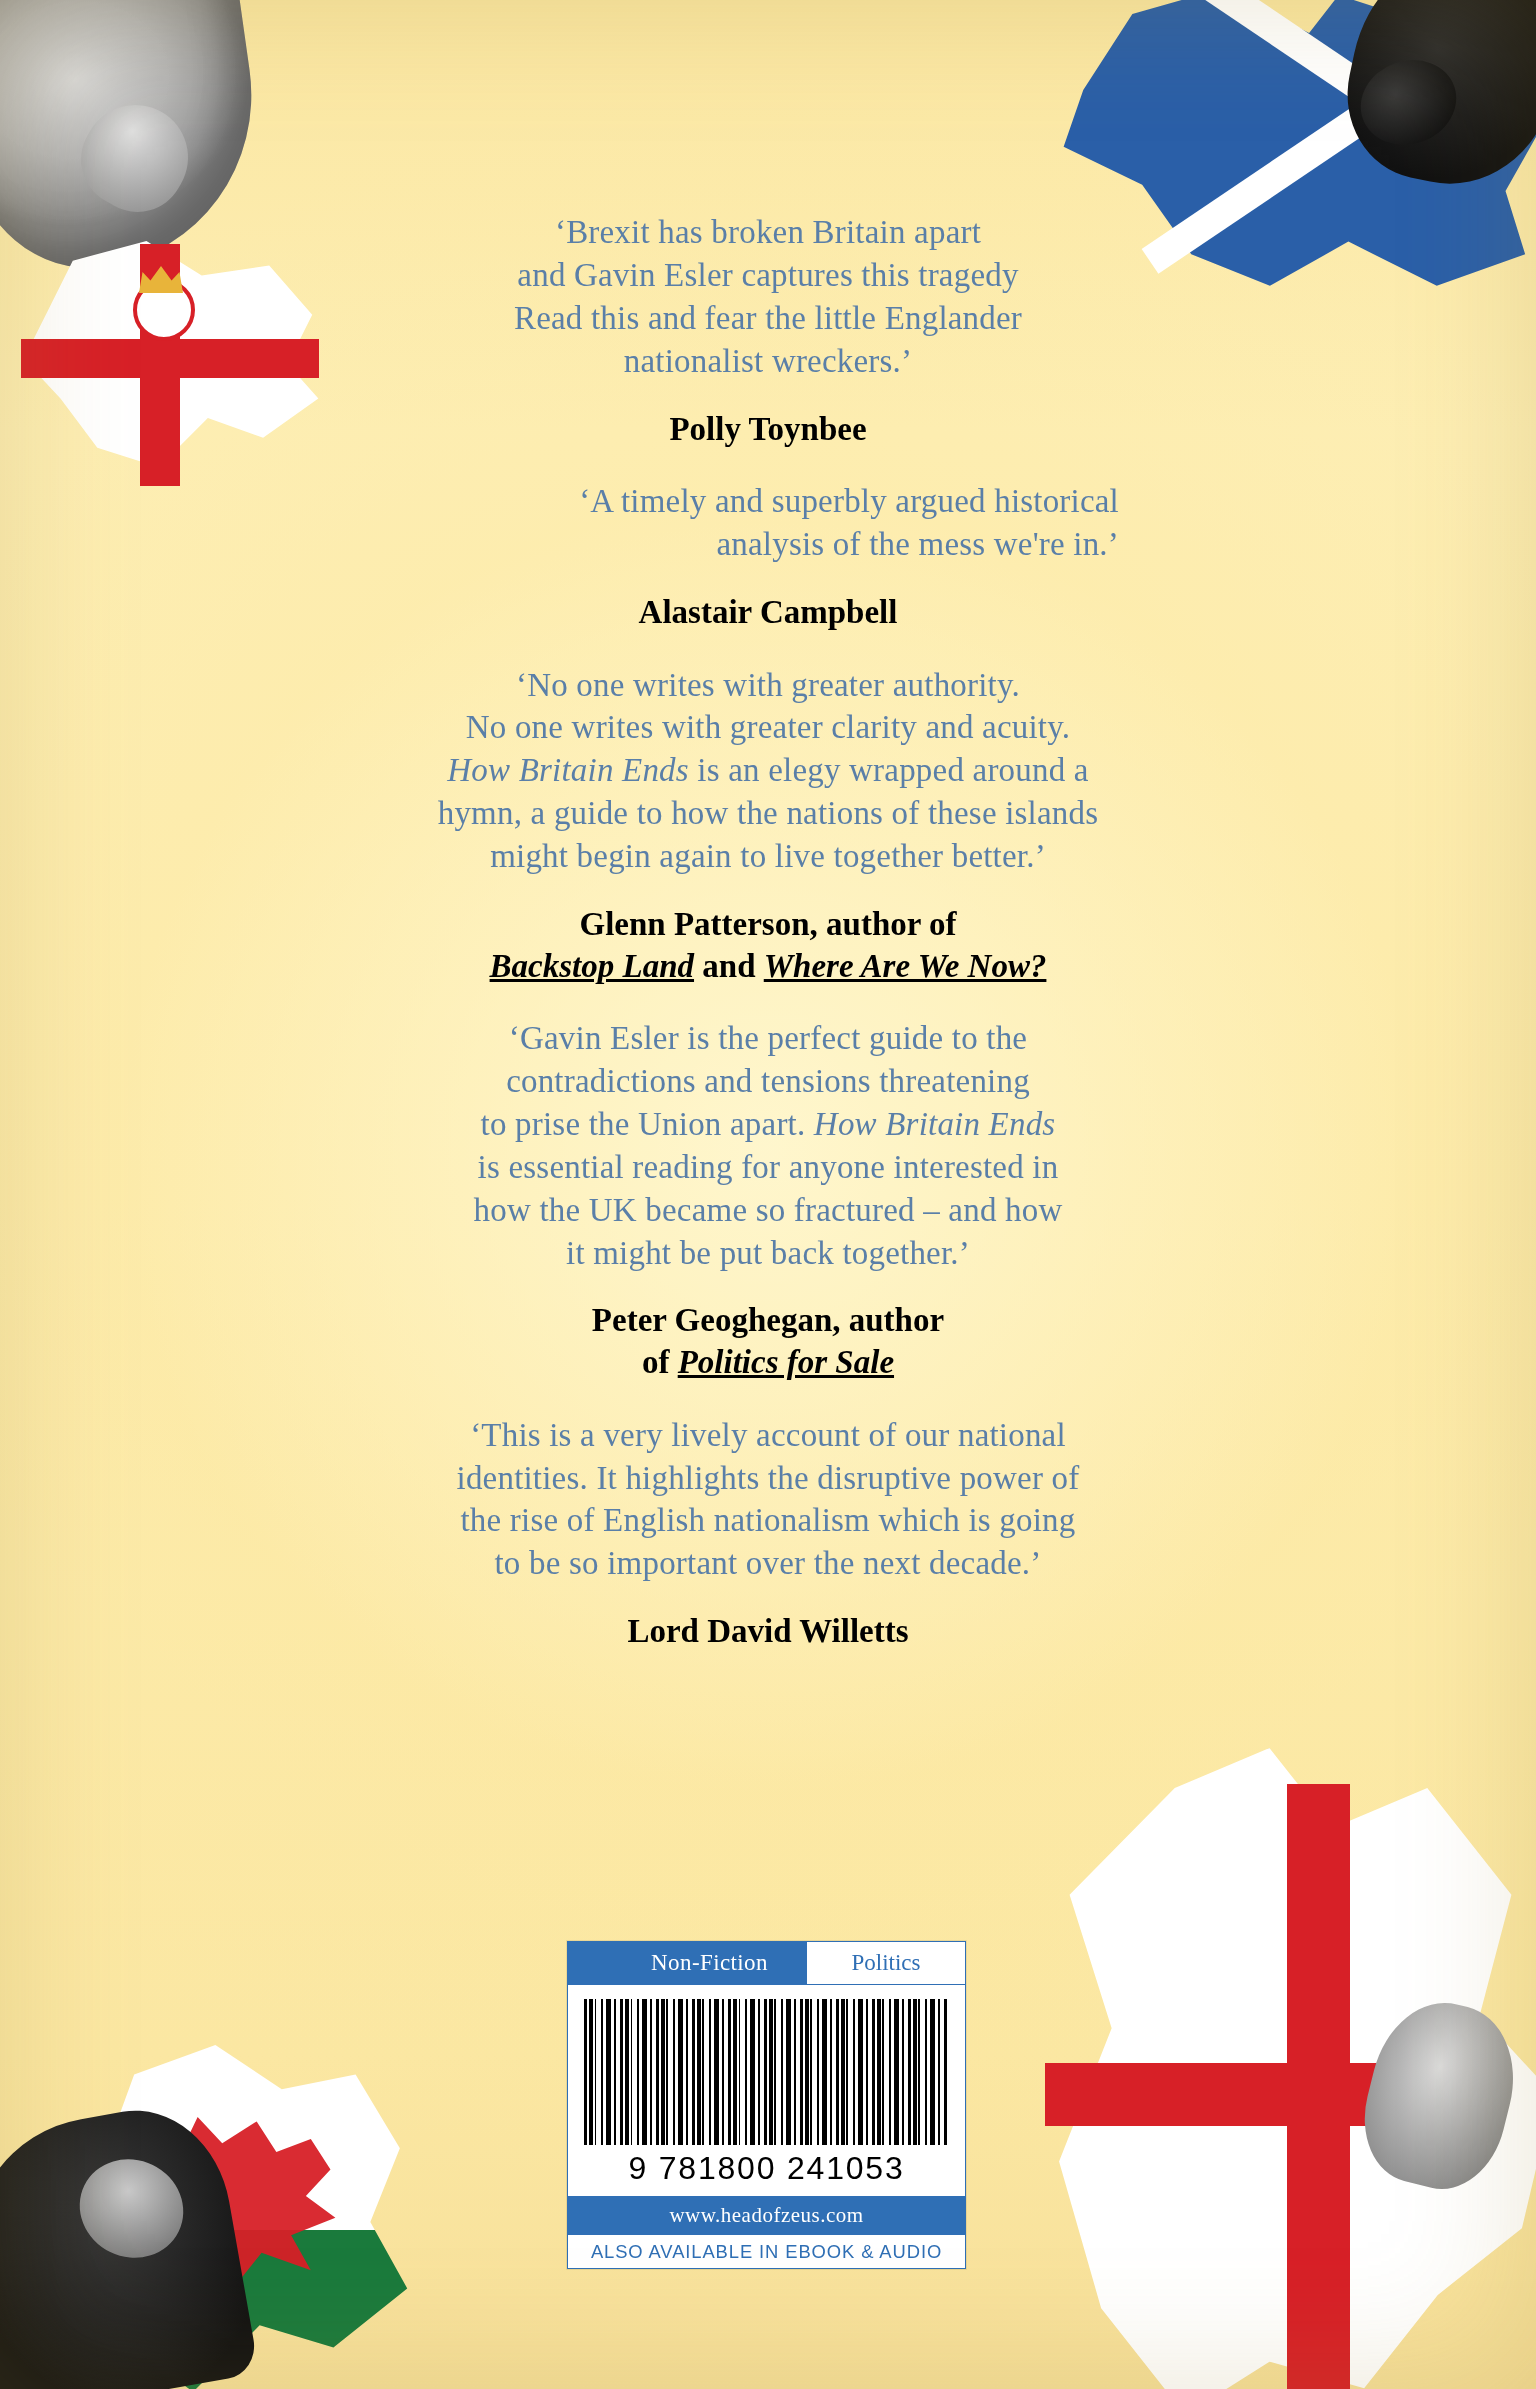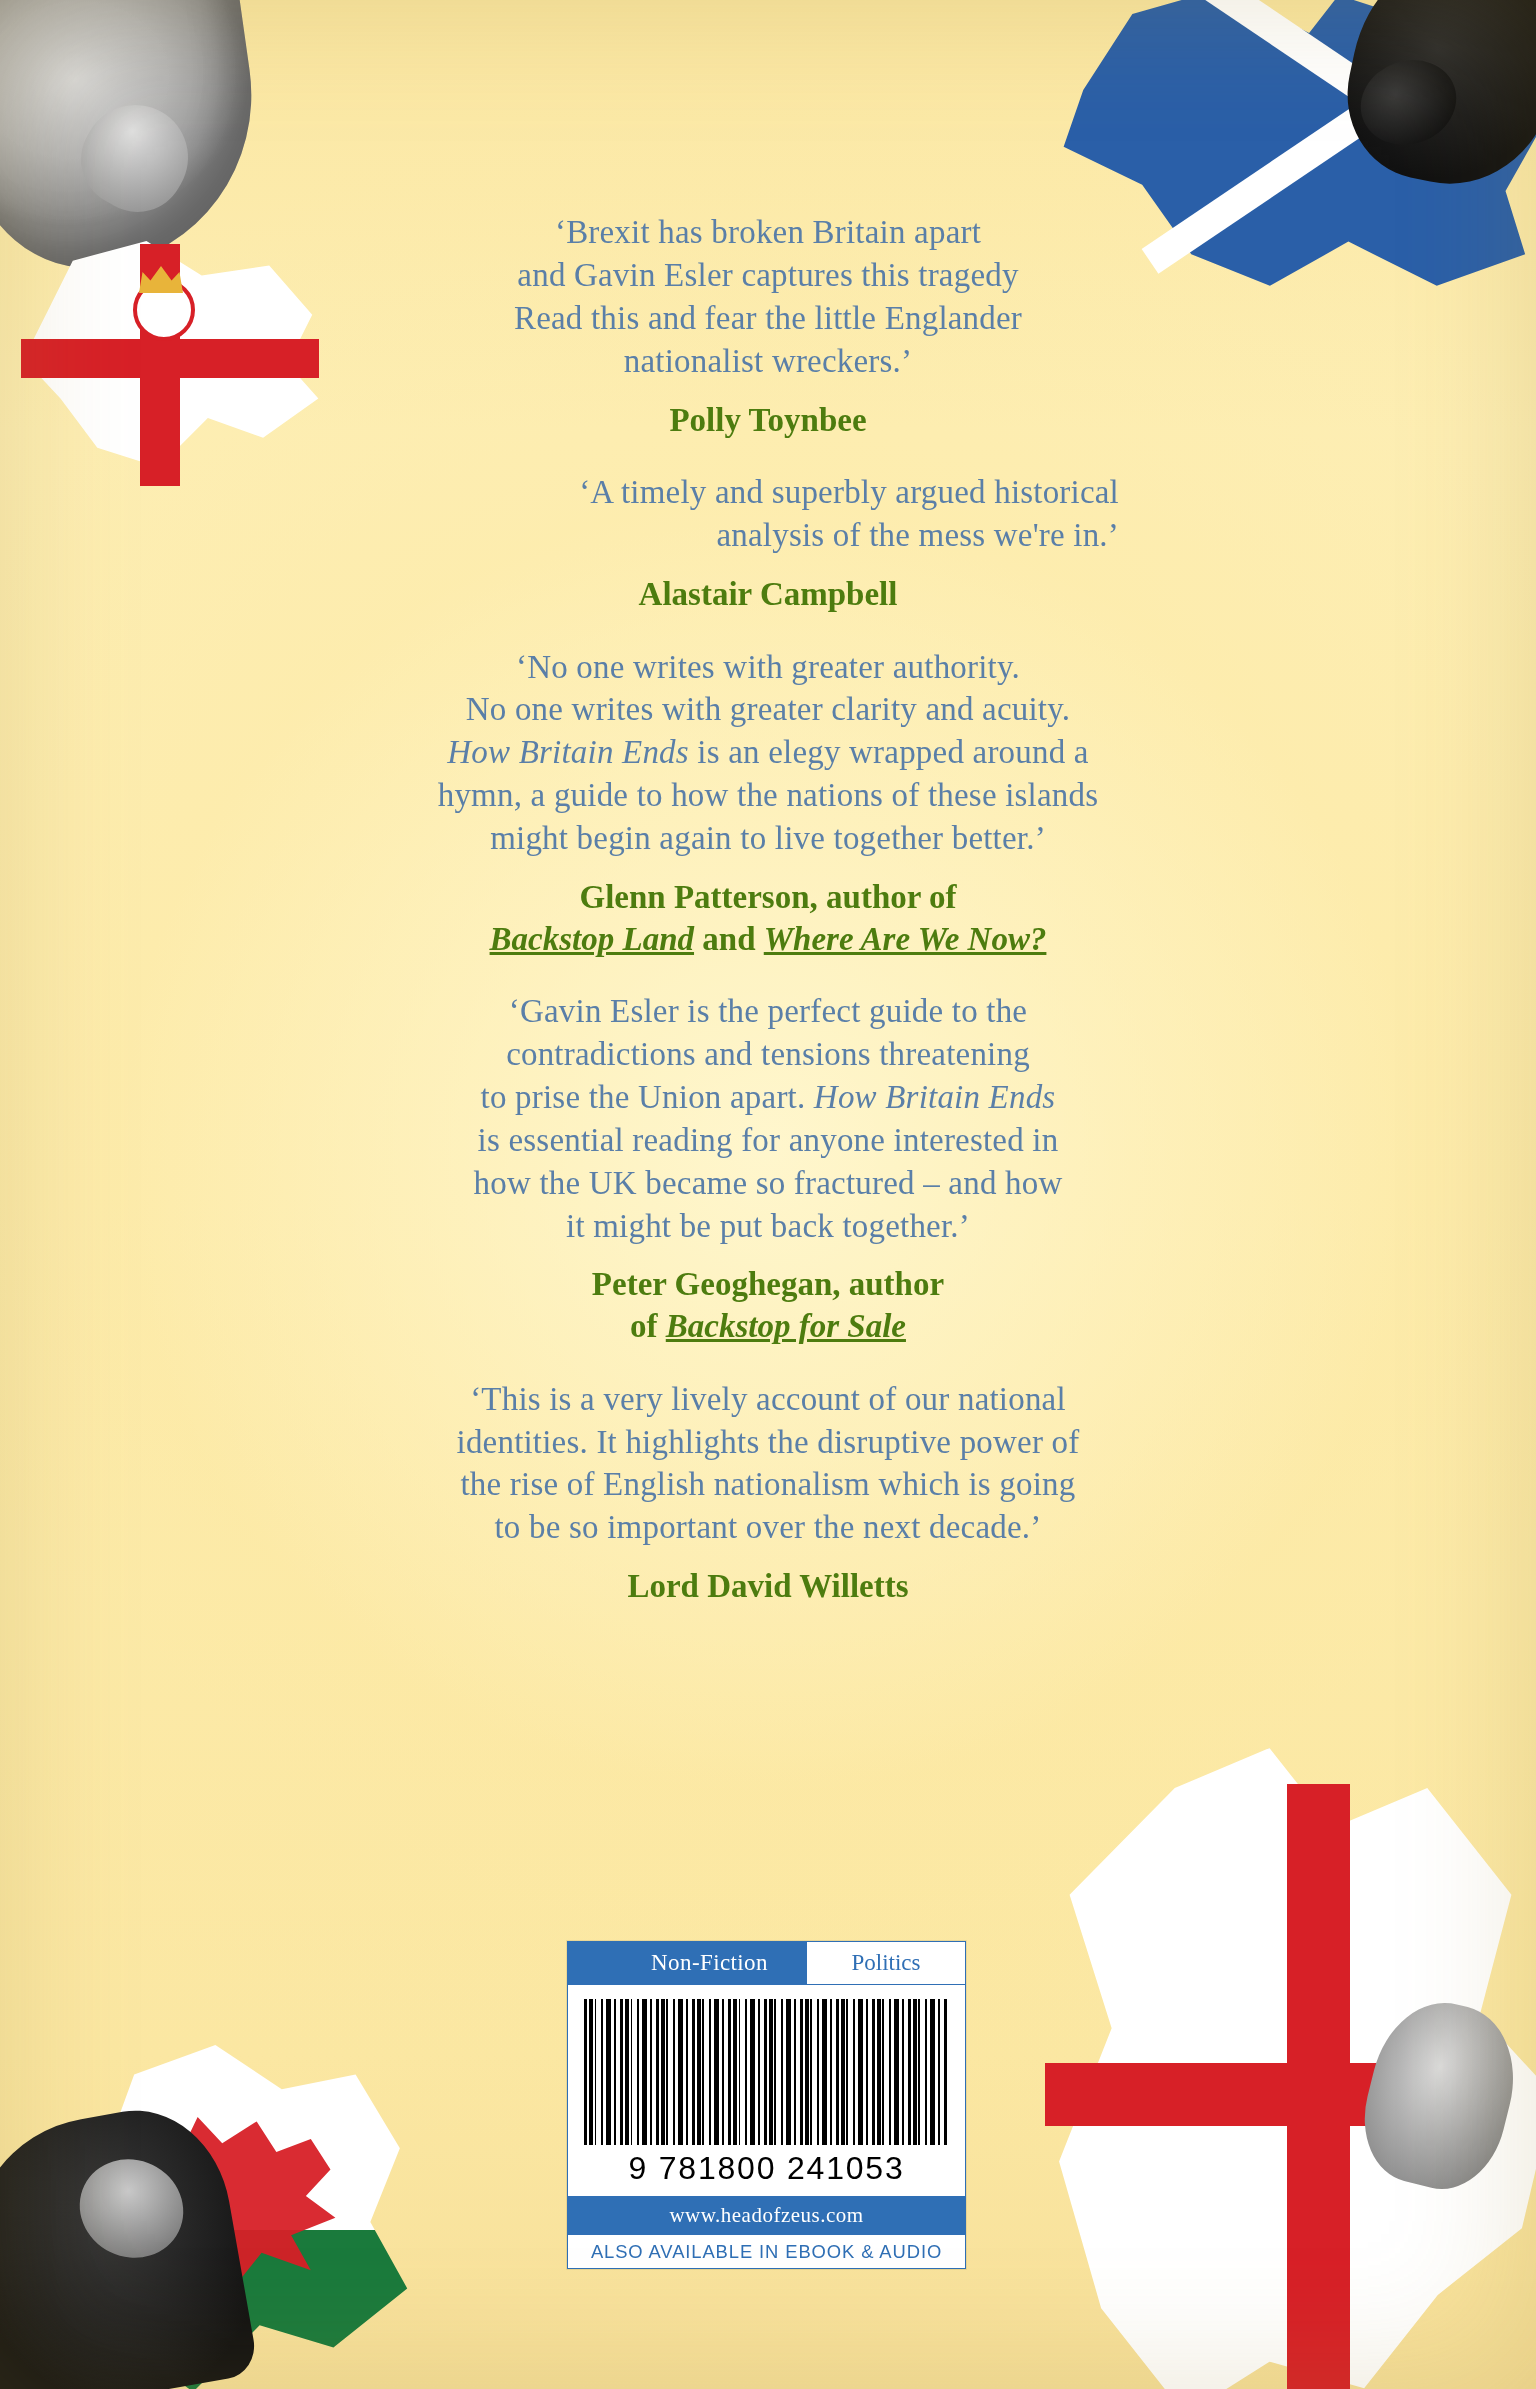--- a/index.html
+++ b/index.html
@@ -49,25 +49,25 @@
   }
   .quote {
     color: #5a7fa8;
     font-size: 33px;
     line-height: 1.30;
     letter-spacing: 0.2px;
     margin: 0 0 5.3px 0;
   }
   .quote i { font-style: italic; }
   .attrib {
-    color: #4d7c0f;
+    color: #000000;
     font-weight: bold;
     font-size: 33px;
     line-height: 1.26;
-    margin: 17px 0 30px 0;
+    margin: 26px 0 30px 0;
   }
   .attrib i { font-style: italic; font-weight: bold; text-decoration: underline; }
 
   .q1 { width: 667px; margin: 4px auto; }
   .q2 { width: 702px; margin: 0 auto; text-align: right; }
   .q3 { width: 825px; margin: 0 auto; }
   .q4 { width: 772px; margin: 0 auto; }
   .q5 { width: 790px; margin: 16px auto; }
 
   
@@ -332,21 +332,21 @@
       <div class="attrib">Alastair Campbell</div>
     </div>
 
     <div>
       <div class="quote q3">‘No one writes with greater authority.<br>No one writes with greater clarity and acuity.<br><i>How Britain Ends</i> is an elegy wrapped around a<br>hymn, a guide to how the nations of these islands<br>might begin again to live together better.’</div>
       <div class="attrib">Glenn Patterson, author of<br><i>Backstop Land</i> and <i>Where Are We Now?</i></div>
     </div>
 
     <div>
       <div class="quote q4">‘Gavin Esler is the perfect guide to the<br>contradictions and tensions threatening<br>to prise the Union apart. <i>How Britain Ends</i><br>is essential reading for anyone interested in<br>how the UK became so fractured – and how<br>it might be put back together.’</div>
-      <div class="attrib">Peter Geoghegan, author<br>of <i>Backstop for Sale</i></div>
+      <div class="attrib">Peter Geoghegan, author<br>of <i>Politics for Sale</i></div>
     </div>
 
     <div>
       <div class="quote q5">
         <div>‘This is a very lively account of our national</div>
         <div>identities. It highlights the disruptive power of</div>
         <div>the rise of English nationalism which is going</div>
         <div>to be so important over the next decade.’</div>
       </div>
       <div class="attrib">Lord David Willetts</div>

